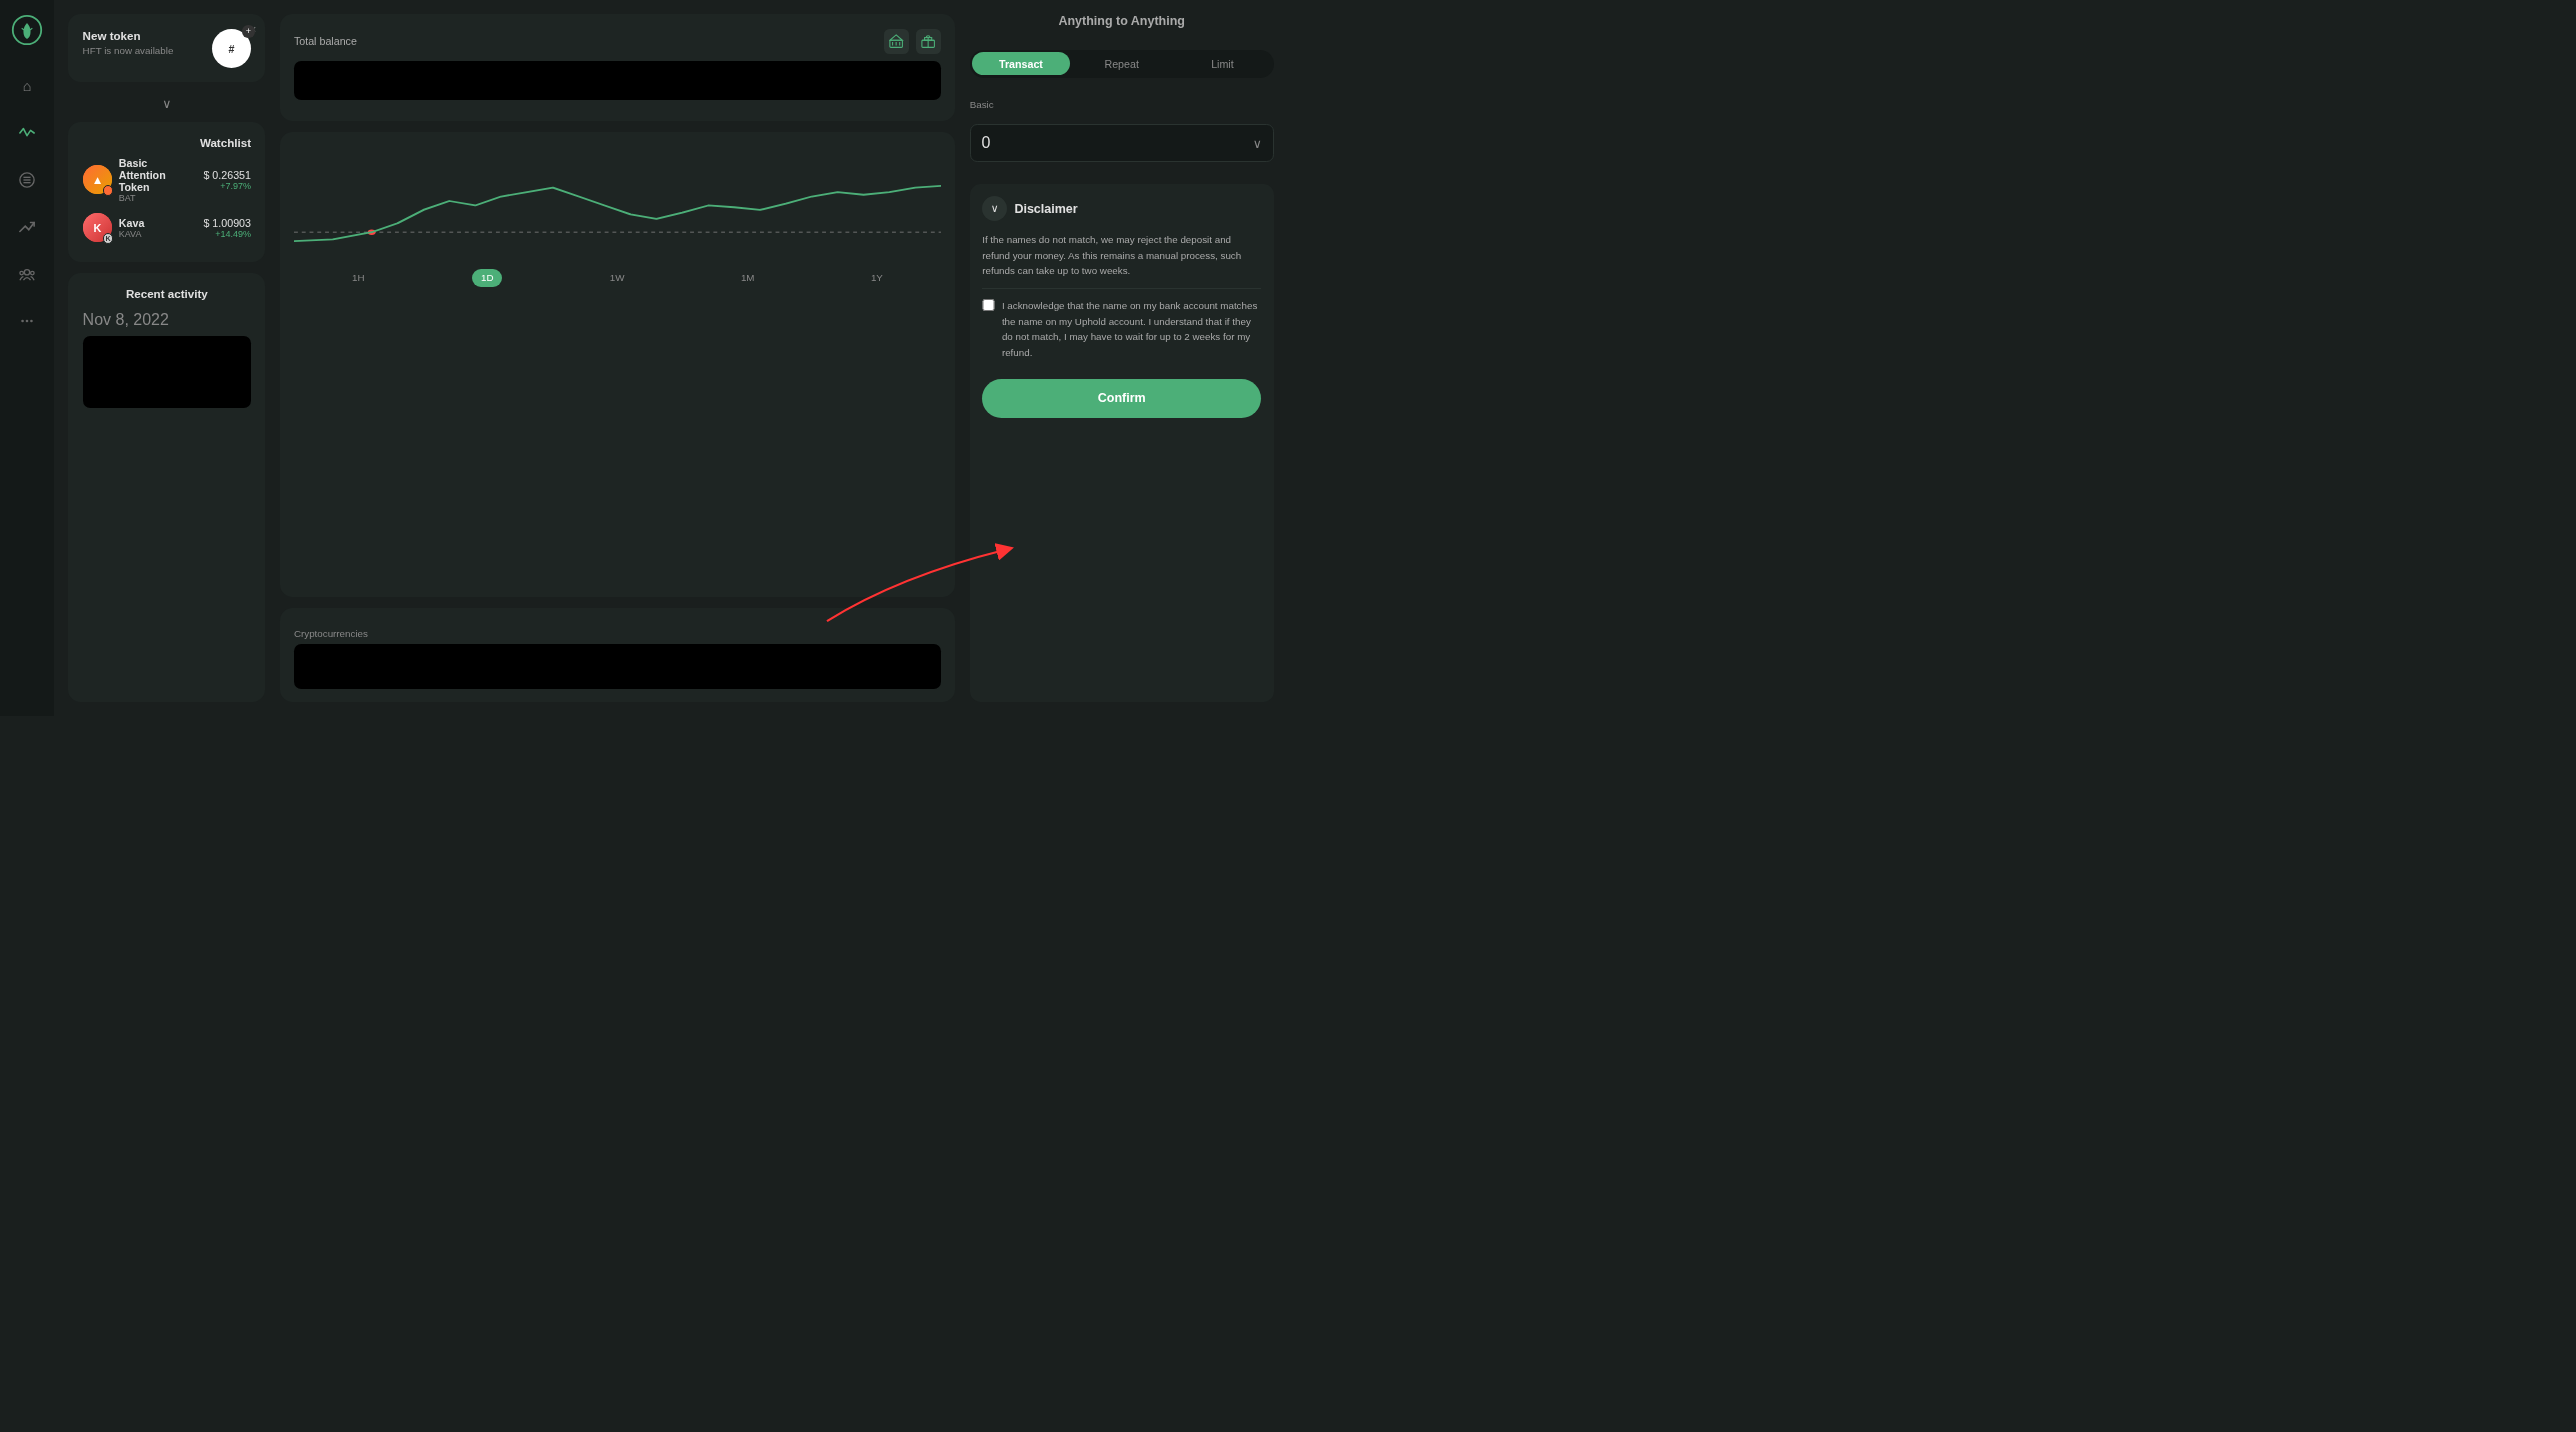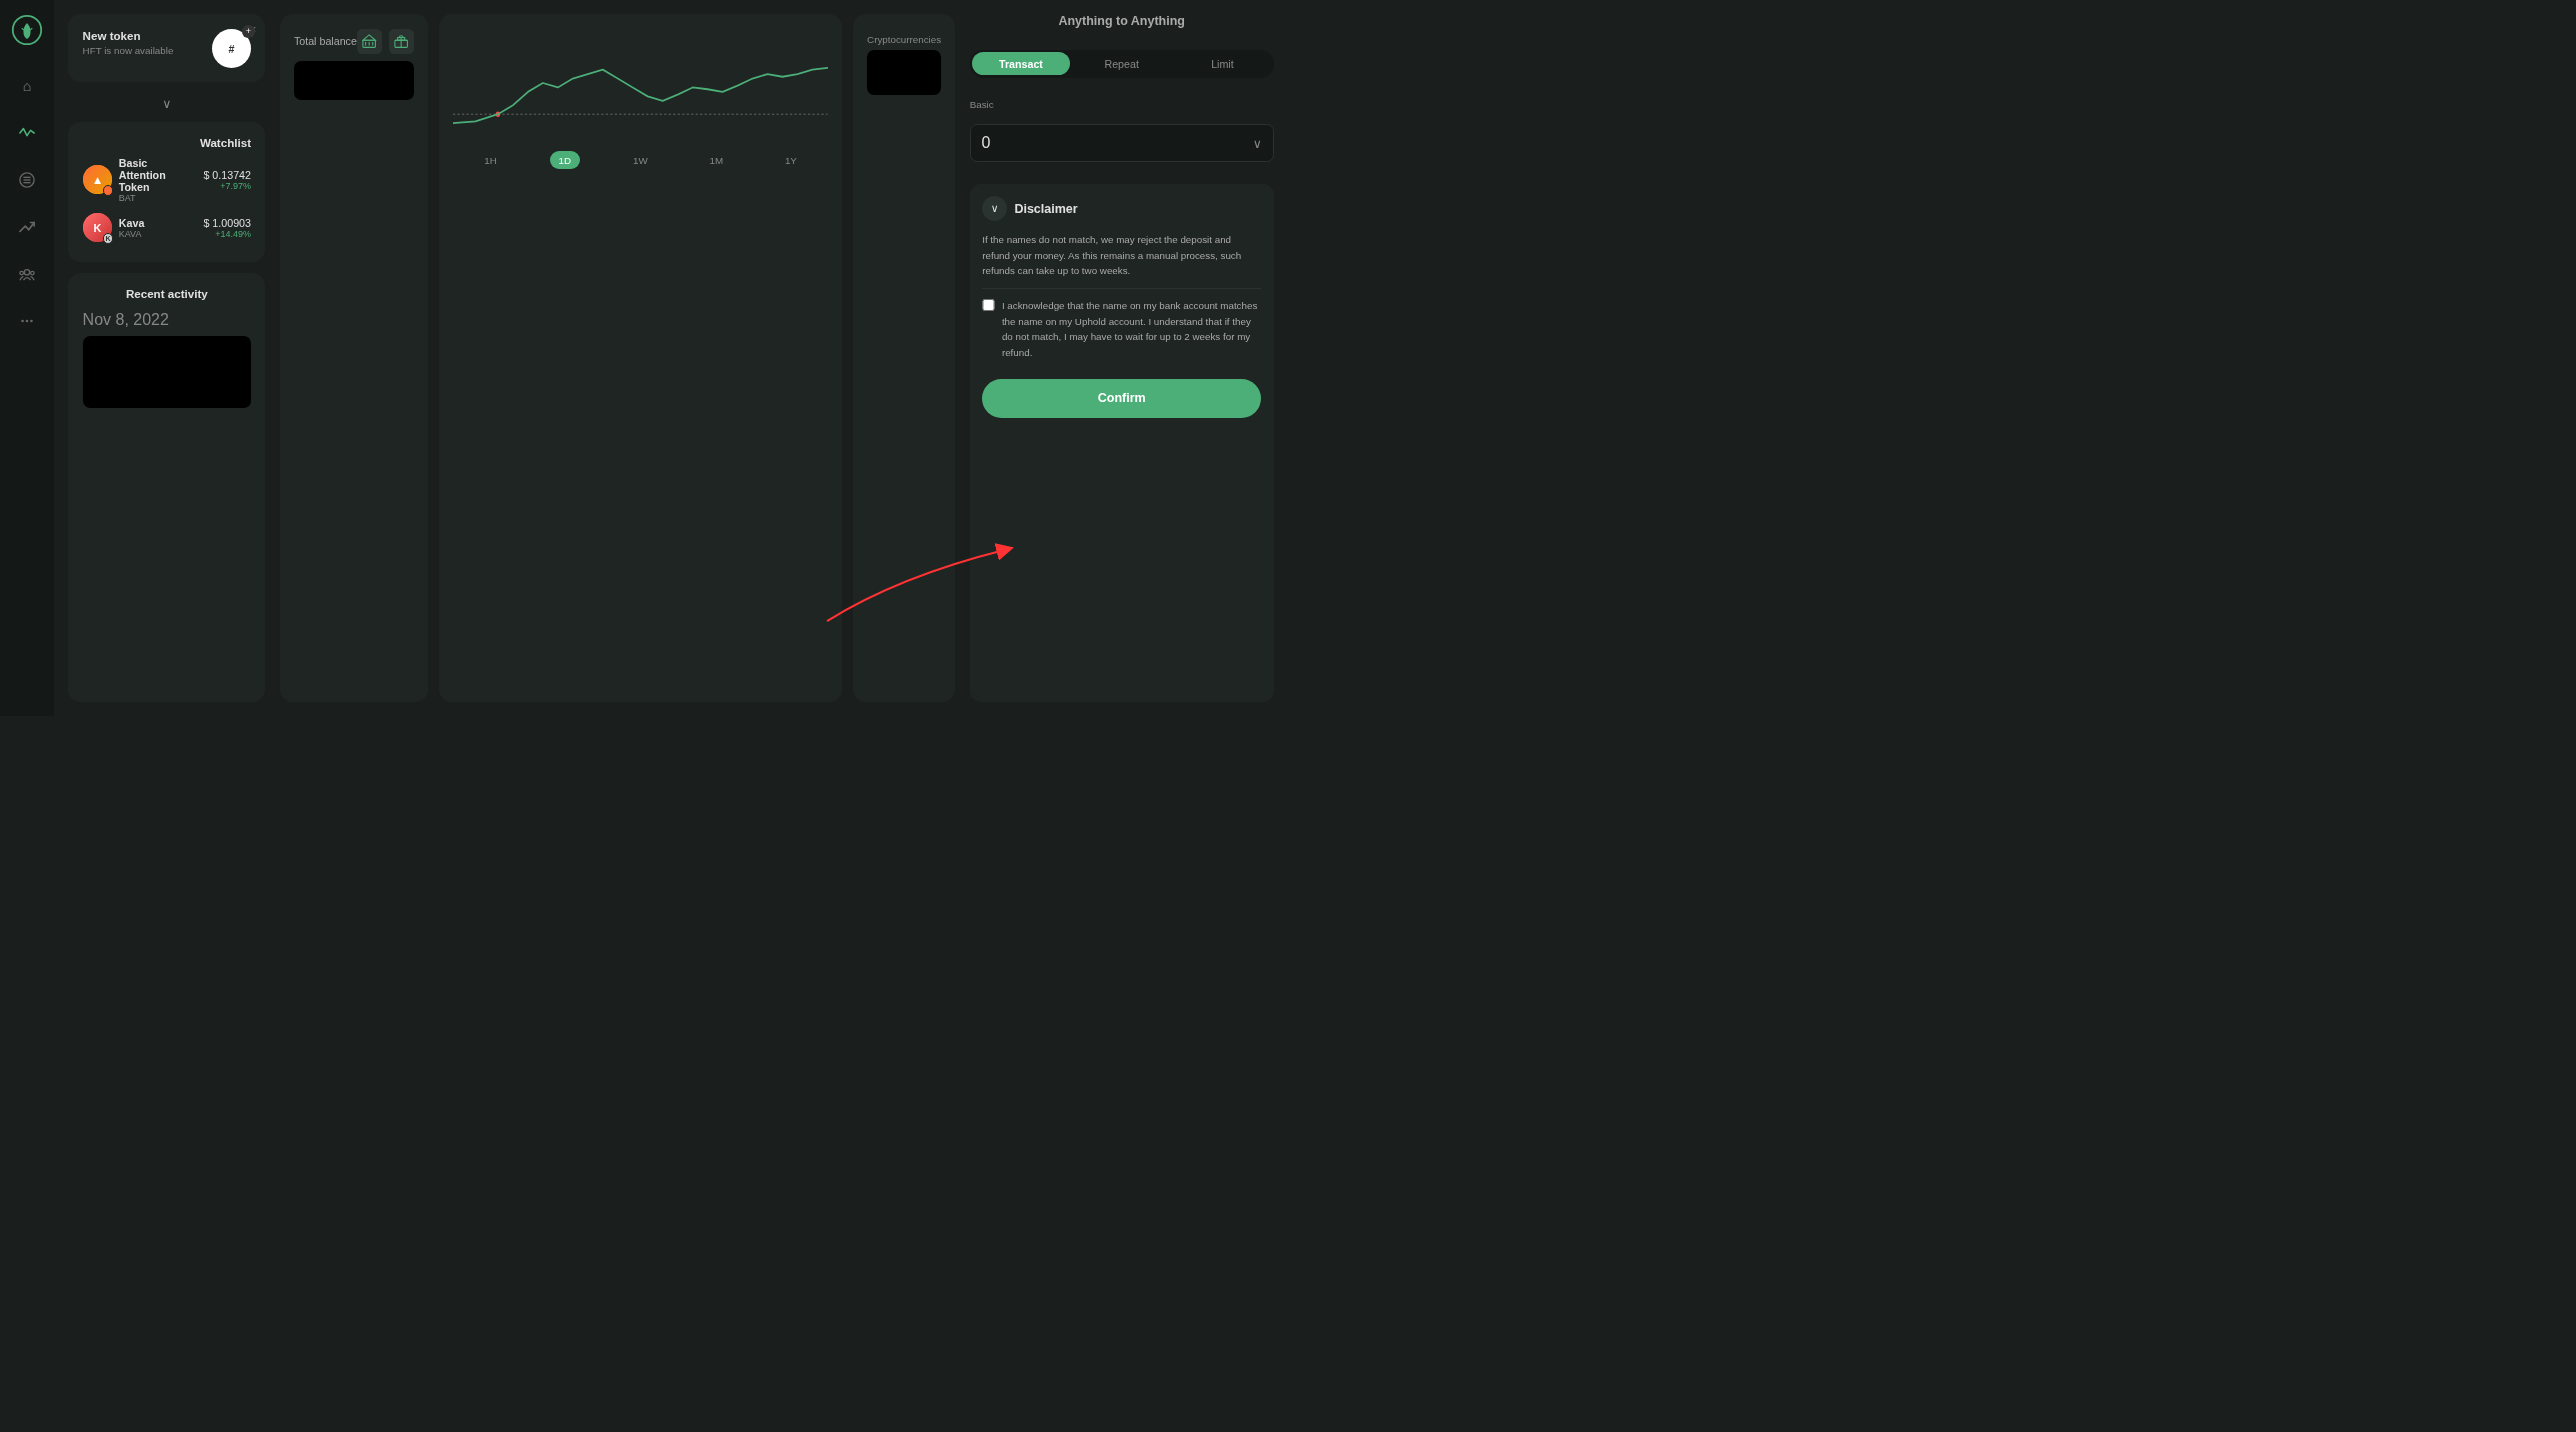--- a/index.html
+++ b/index.html
@@ -57,21 +57,21 @@
       width: 197px;
       display: flex;
       flex-direction: column;
       gap: 10.7px;
     }
 
     
     .center-col {
       flex: 1;
       display: flex;
-      flex-direction: row;
+      flex-direction: column;
       gap: 10.7px;
     }
 
     
     .right-col {
       width: 304px;
       display: flex;
       flex-direction: column;
       gap: 10.7px;
     }
@@ -557,21 +557,21 @@
               </defs>
             <text x="16" y="21" text-anchor="middle" font-size="13" font-weight="bold" fill="white">▲</text>
           </svg>
           <div class="sub-icon bat-sub" style="position:absolute;bottom:-1.8px;right:-1.8px;width:10.7px;height:10.7px;border-radius:50%;background:#ff6b35;border:0.9px solid #1e2523;"></div>
         </div>
         <div class="watchlist-item-info">
           <div class="watchlist-item-name">Basic Attention Token</div>
           <div class="watchlist-item-symbol">BAT</div>
         </div>
         <div class="watchlist-item-price">
-          <div class="price-value">$ 0.13742</div>
+          <div class="price-value">$ 0.26351</div>
           <div class="price-change">+7.97%</div>
         </div>
       </div>
 
       <div class="watchlist-item">
         <div class="token-avatar kava-avatar">
           <svg width="29" height="29" viewBox="0 0 32 32" style="font-size:14px">
             <circle cx="16" cy="16" r="16" fill="url(#kava-grad)"></circle>
             <defs>
                 <linearGradient id="kava-grad" x1="0" y1="0" x2="1" y2="1">

